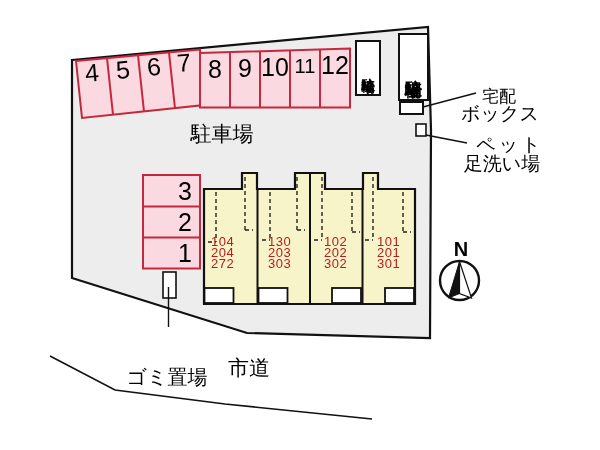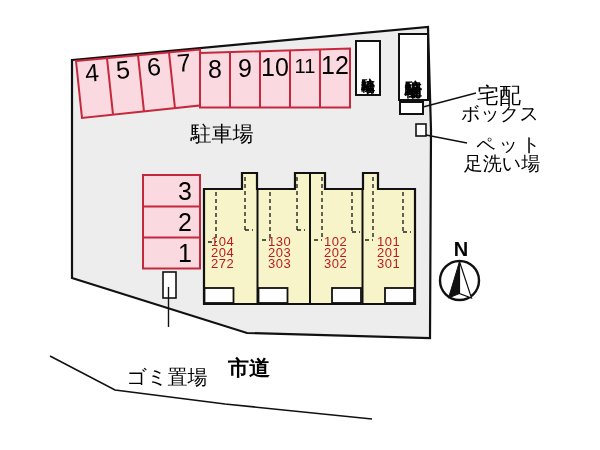--- a/index.html
+++ b/index.html
@@ -102,27 +102,27 @@
   <div class="lbl num" style="left:245px;top:68px;font-size:25px;">9</div>
   <div class="lbl num" style="left:275px;top:67px;font-size:25px;text-align:center;">10</div>
   <div class="lbl num" style="left:305px;top:66px;font-size:20px;">11</div>
   <div class="lbl num" style="left:335px;top:65px;font-size:25px;">12</div>
 
   <div class="lbl num" style="left:185px;top:191px;font-size:25px;">3</div>
   <div class="lbl num" style="left:185px;top:222px;font-size:25px;">2</div>
   <div class="lbl num" style="left:185px;top:253px;font-size:25px;">1</div>
 
   <div class="lbl" style="left:222px;top:133px;font-size:21px;">駐車場</div>
-  <div class="lbl" style="left:249px;top:367px;font-size:21px;font-weight:bold;">市道</div>
+  <div class="lbl" style="left:249px;top:367px;font-size:21px;">市道</div>
   <div class="lbl" style="left:167px;top:340px;font-size:20px;margin-top:37px;">ゴミ置場</div>
 
   <div class="vbox" style="left:355px;top:40px;width:22px;height:52px;font-size:13.5px;">駐輪場</div>
   <div class="vbox" style="left:398px;top:33px;width:27px;height:64px;font-size:17px;border-width:2.5px;">駐輪場</div>
 
-  <div class="lbl" style="left:499px;top:96px;font-size:22px;">宅配</div>
+  <div class="lbl" style="left:499px;top:96px;font-size:17px;">宅配</div>
   <div class="lbl" style="left:500px;top:113px;font-size:19px;">ボックス</div>
 
   <div class="lbl" style="left:502px;top:144px;font-size:19px;letter-spacing:3px;margin-left:8px;">ペット</div>
   <div class="lbl" style="left:502px;top:163px;font-size:19px;">足洗い場</div>
 
   <div class="lbl" style="left:461px;top:249px;font-size:20px;font-weight:bold;">N</div>
 
   <div class="rooms" style="left:211px;top:236px;">
     <div>104</div>
     <div>204</div>

